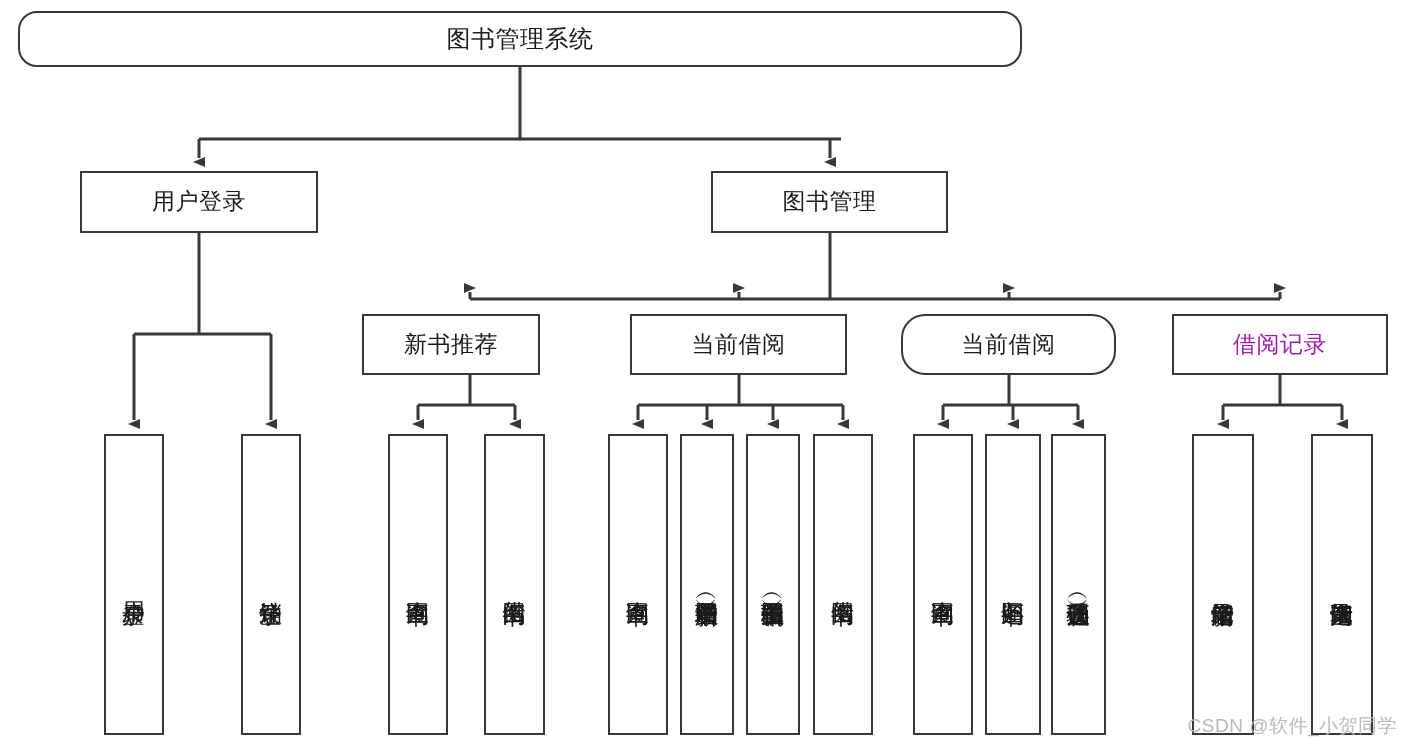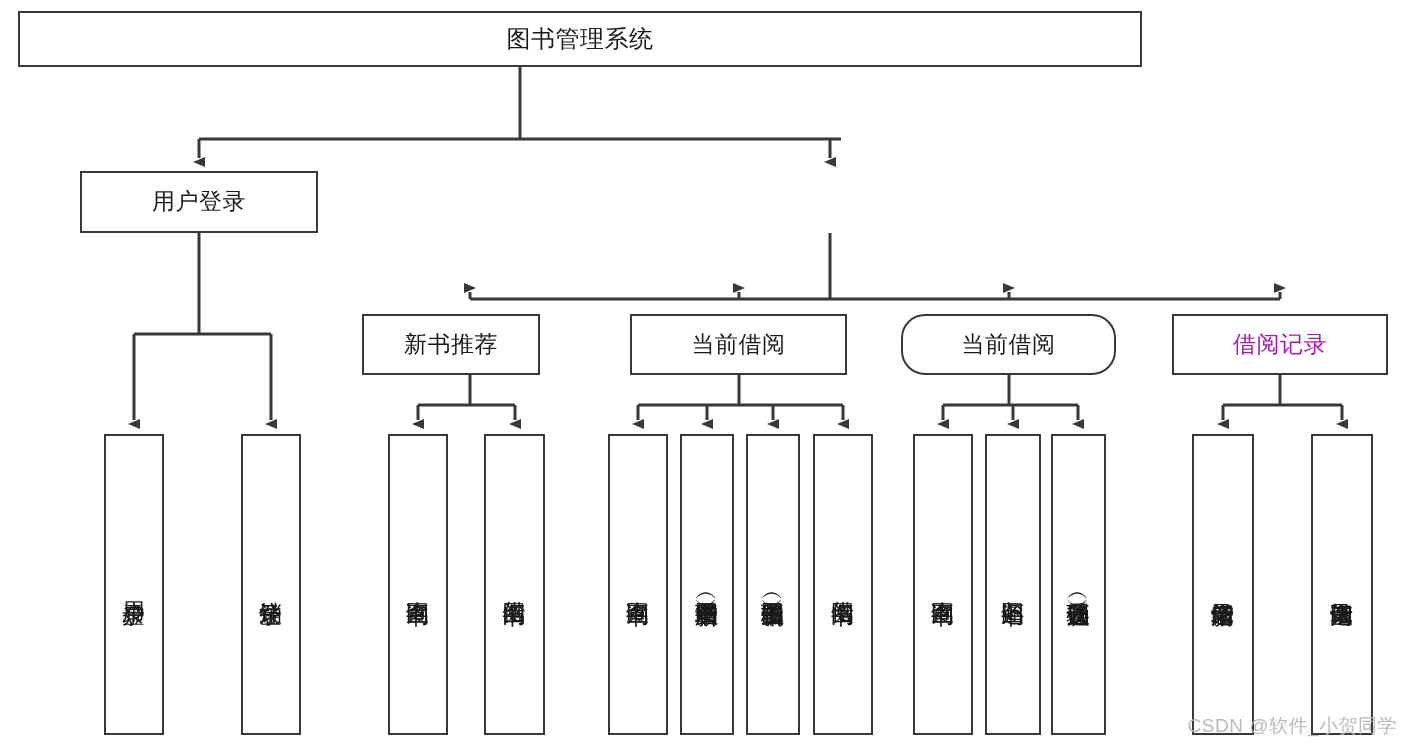--- a/index.html
+++ b/index.html
@@ -115,23 +115,24 @@
       <path d="M1013,405 L1013,420" marker-end="url(#arrow)"></path>
       <path d="M1078,405 L1078,420" marker-end="url(#arrow)"></path>
 
       <path d="M1280,375 L1280,405"></path>
       <path d="M1223,405 L1342,405"></path>
       <path d="M1223,405 L1223,420" marker-end="url(#arrow)"></path>
       <path d="M1342,405 L1342,420" marker-end="url(#arrow)"></path>
     </g>
   </svg>
 
-  <div class="node horiz root" style="left: 18px; top: 11px; width: 1124px; height: 56px; border-color: rgb(54, 57, 59); background: rgb(255, 255, 255); color: rgb(26, 26, 26);">图书管理系统</div>
+  <div class="node horiz root" style="left: 18px; top: 11px; width: 1004px; height: 56px; border-color: rgb(54, 57, 59); background: rgb(255, 255, 255); color: rgb(26, 26, 26); border-radius: 19px;">图书管理系统</div>
 
   <div class="node horiz" style="left: 80px; top: 171px; width: 238px; height: 62px; border-color: rgb(54, 57, 59); background: rgb(255, 255, 255); color: rgb(26, 26, 26);">用户登录</div>
+  <div class="node horiz" style="left: 711px; top: 171px; width: 237px; height: 62px; border-color: rgb(54, 57, 59); background: rgb(255, 255, 255); color: rgb(26, 26, 26);">图书管理</div>
 
   <div class="node horiz" style="left: 362px; top: 314px; width: 178px; height: 61px; border-color: rgb(54, 57, 59); background: rgb(255, 255, 255); color: rgb(26, 26, 26);">新书推荐</div>
   <div class="node horiz" style="left: 630px; top: 314px; width: 217px; height: 61px; border-color: rgb(54, 57, 59); background: rgb(255, 255, 255); color: rgb(26, 26, 26);">当前借阅</div>
   <div class="node horiz" style="left: 901px; top: 314px; width: 215px; height: 61px; border-color: rgb(54, 57, 59); background: rgb(255, 255, 255); color: rgb(26, 26, 26); border-radius: 24px;">当前借阅</div>
   <div class="node horiz" style="left: 1172px; top: 314px; width: 216px; height: 61px; border-color: rgb(54, 57, 59); background: rgb(255, 255, 255); color: #a21caf;">借阅记录</div>
 
   <div class="node vert" style="left: 104px; top: 434px; width: 60px; height: 301px; border-color: rgb(54, 57, 59); background: rgb(255, 255, 255); color: rgb(26, 26, 26);">用户登录</div>
   <div class="node vert" style="left: 241px; top: 434px; width: 60px; height: 301px; border-color: rgb(54, 57, 59); background: rgb(255, 255, 255); color: rgb(26, 26, 26);">注销登录</div>
   <div class="node vert" style="left: 388px; top: 434px; width: 60px; height: 301px; border-color: rgb(54, 57, 59); background: rgb(255, 255, 255); color: rgb(26, 26, 26);">查询图书</div>
   <div class="node vert" style="left: 484px; top: 434px; width: 61px; height: 301px; border-color: rgb(54, 57, 59); background: rgb(255, 255, 255); color: rgb(26, 26, 26);">借阅图书</div>

